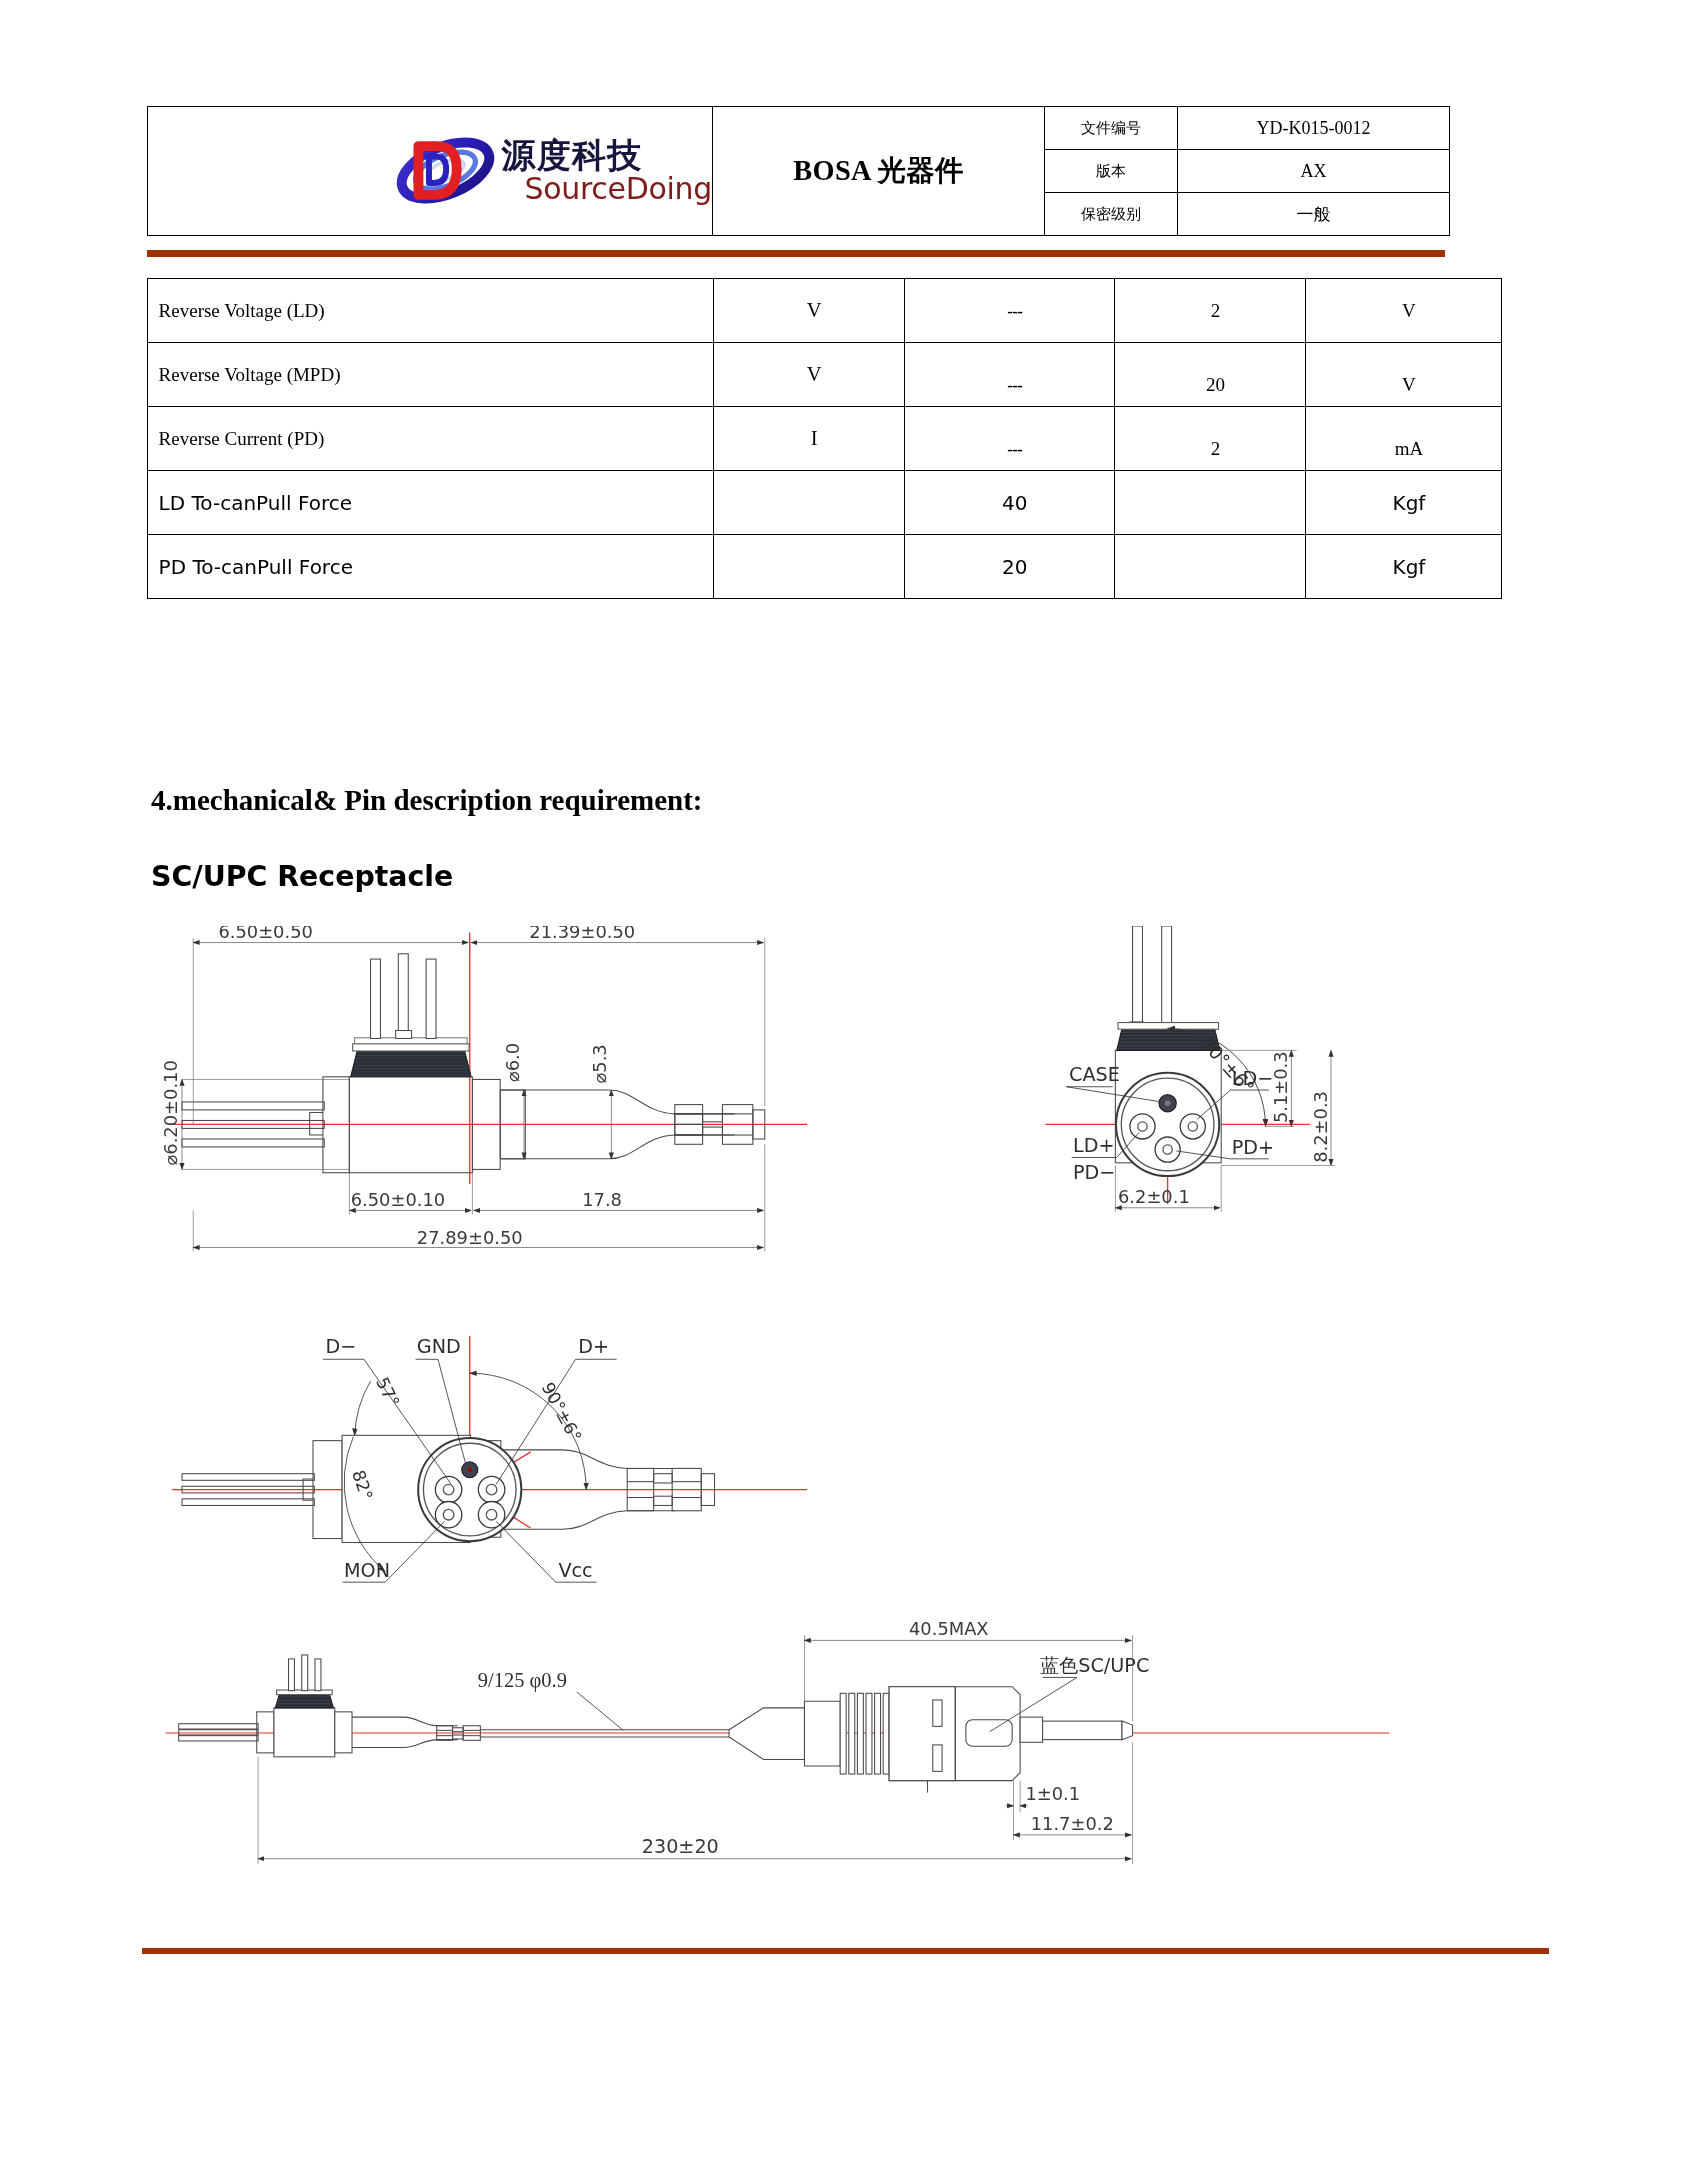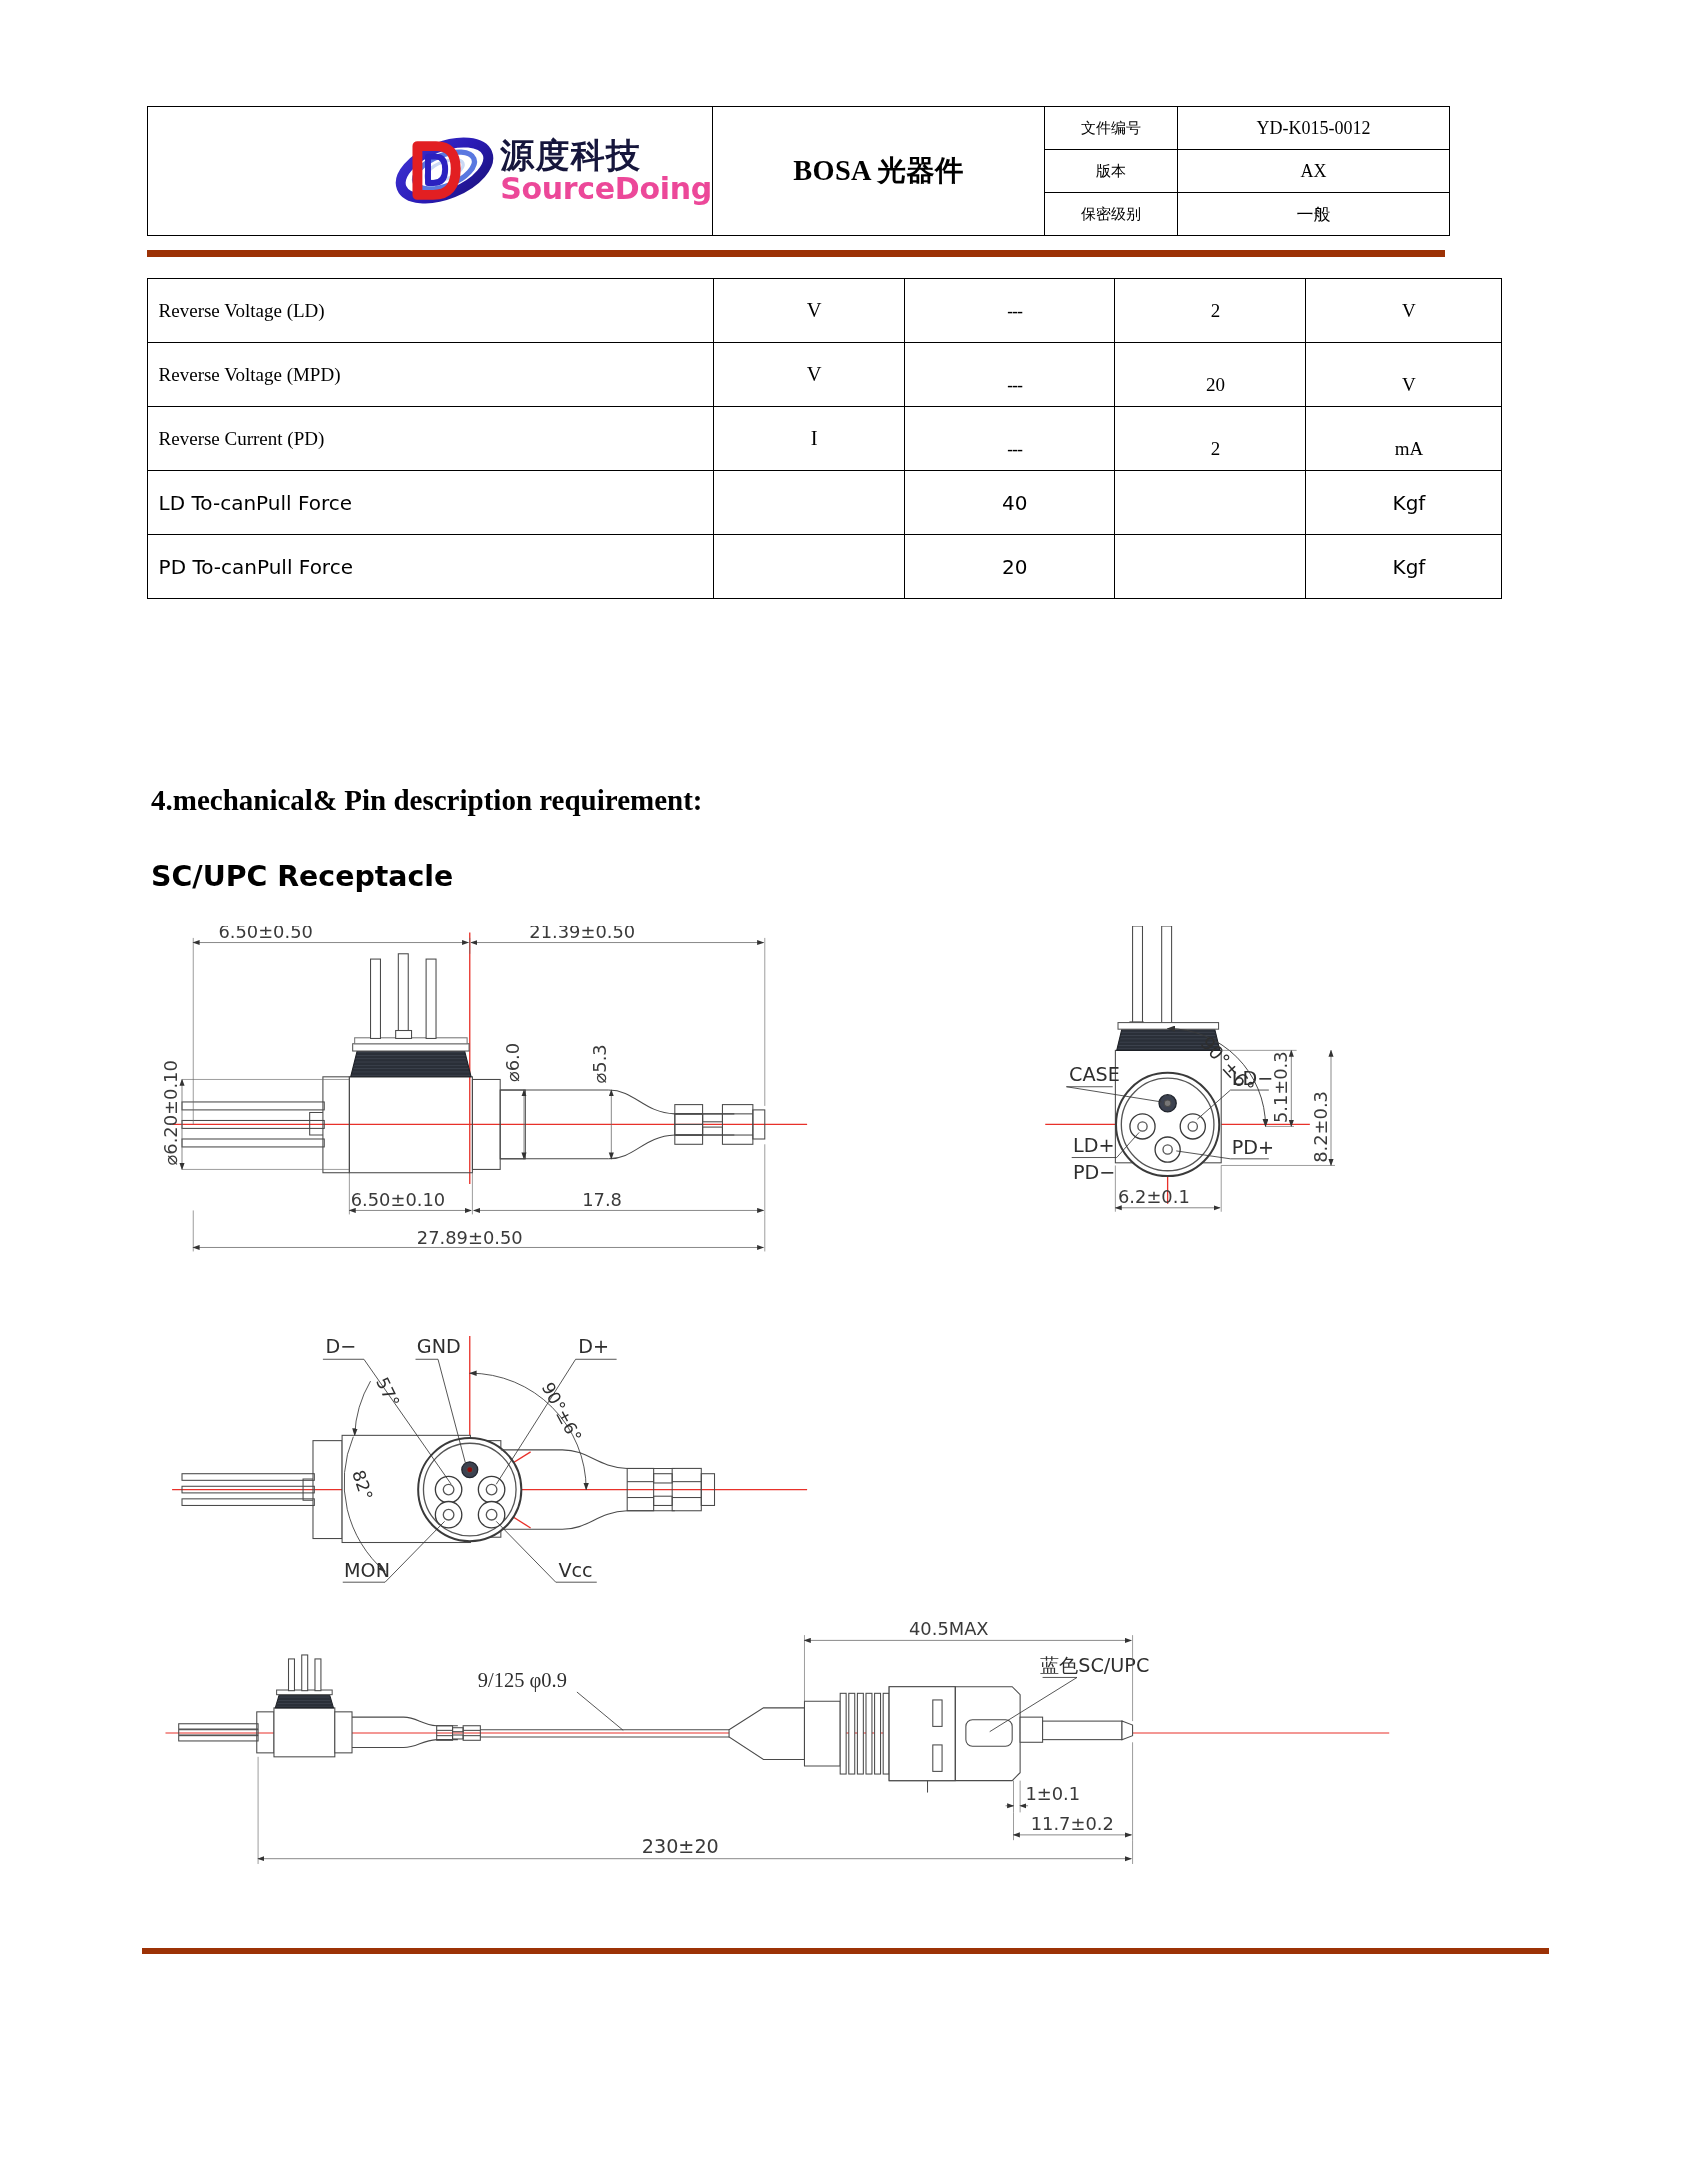--- a/index.html
+++ b/index.html
@@ -77,26 +77,27 @@
   .logo-cn {
     font-family: "DejaVu Sans", sans-serif;
     font-weight: bold;
     font-size: 34px;
     color: #16163c;
     letter-spacing: 1.3px;
     display: block;
   }
   .logo-en {
     font-family: "DejaVu Sans", sans-serif;
-    font-weight: bold;
+    font-weight: normal;
     font-size: 30px;
-    color: #ec4899;
+    color: #7f1d1d;
     letter-spacing: -0.3px;
     display: block;
     margin-top: 1.3px;
+    margin-left: 23px;
   }
 
   
   .rule-top {
     position: absolute;
     left: 147px;
     top: 250px;
     width: 1298px;
     height: 7.3px;
     background: #9C3206;

